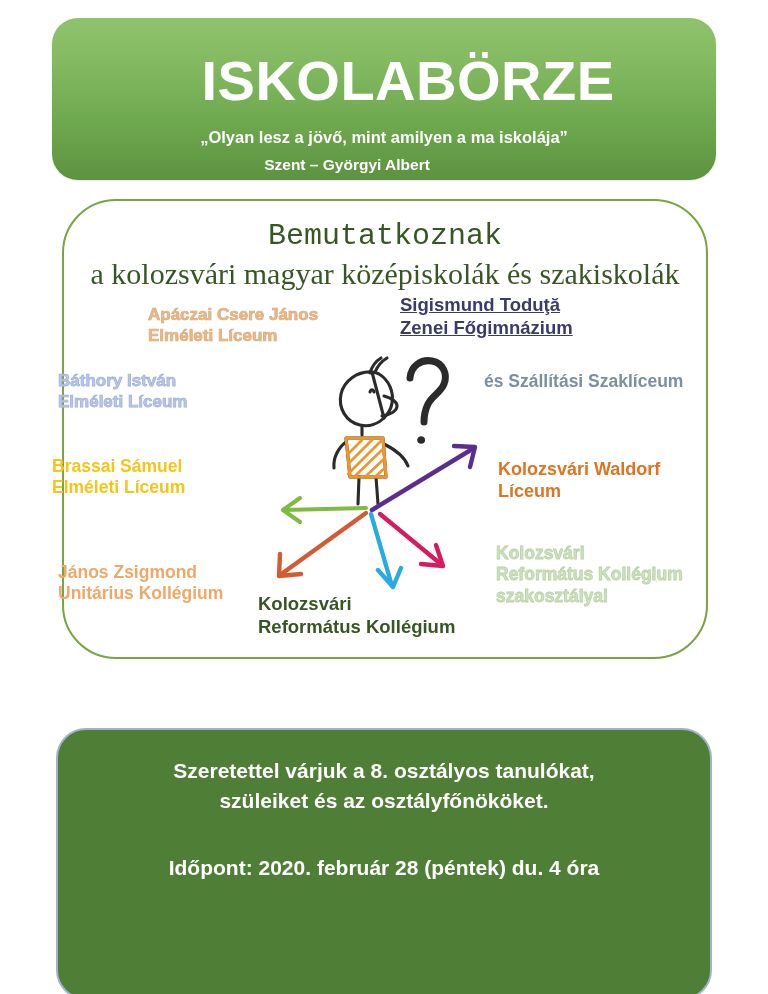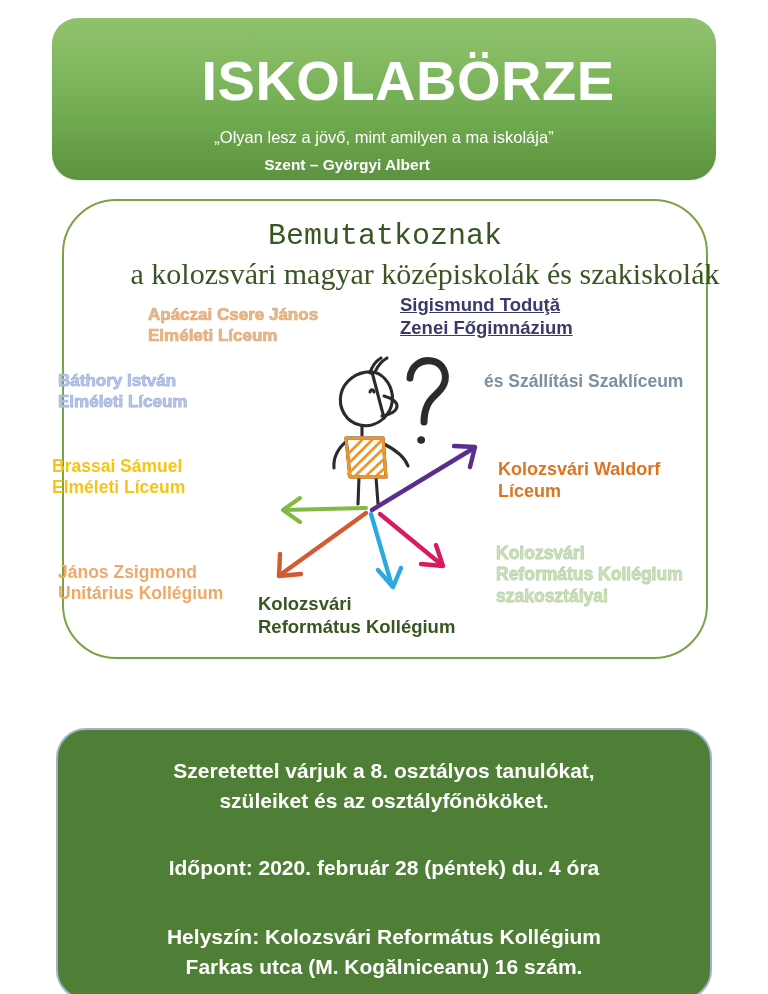--- a/index.html
+++ b/index.html
@@ -42,21 +42,21 @@
     margin-left: 24px;
   }
   .header-quote {
     position: absolute;
     top: 110px;
     left: 0;
     width: 100%;
     text-align: center;
     color: #ffffff;
     font-size: 16.5px;
-    font-weight: normal;
+    font-weight: bold;
   }
   .header-attrib {
     position: absolute;
     top: 138px;
     left: 0;
     width: 100%;
     text-align: center;
     padding-right: 74px;
     box-sizing: border-box;
     color: #ffffff;
@@ -87,21 +87,20 @@
   }
   .card-sub2 {
     position: absolute;
     left: 0; top: 56px;
     width: 100%;
     text-align: center;
     font-family: "Liberation Serif", serif;
     font-size: 30px;
     color: #375623;
     white-space: nowrap;
-    margin-left: 40px;
   }
 
   
   .school {
     position: absolute;
     text-align: left;
     line-height: 1.22;
     font-weight: bold;
     white-space: nowrap;
   }
@@ -321,17 +320,13 @@
 </div>
 
 <div class="info-box">
   <div class="info-block-1">
     <div class="info-line">Szeretettel várjuk a 8. osztályos tanulókat,</div>
     <div class="info-line">szüleiket és az osztályfőnököket.</div>
   </div>
   <div class="info-block-2">
     <div class="info-line">Időpont: 2020. február 28 (péntek) du. 4 óra</div>
   </div>
-  <div class="info-block-3">
-    <div class="info-line">Helyszín: Kolozsvári Református Kollégium</div>
-    <div class="info-line">Farkas utca (M. Kogălniceanu) 16 szám.</div>
-  </div>
 </div>
 
 </body></html>

